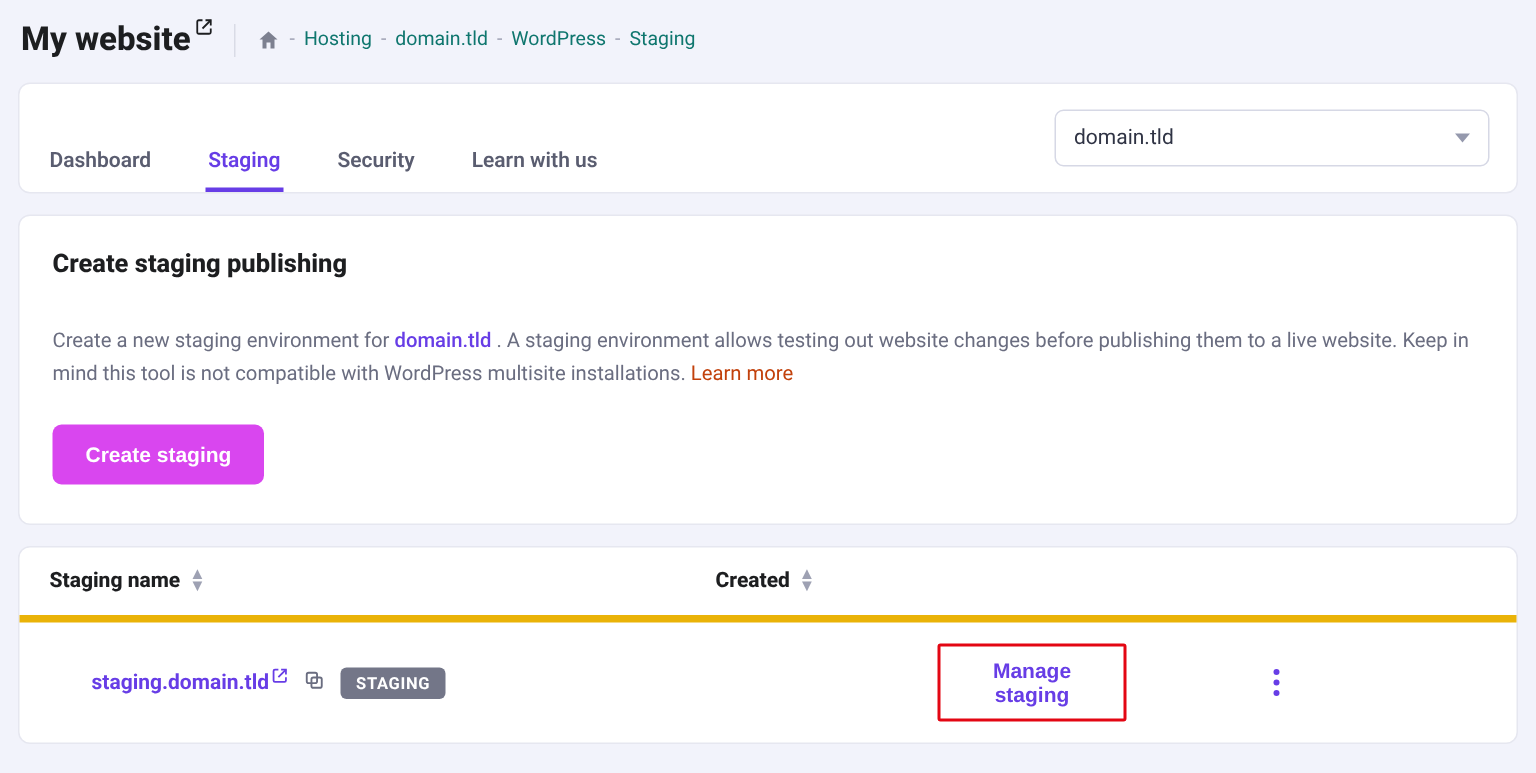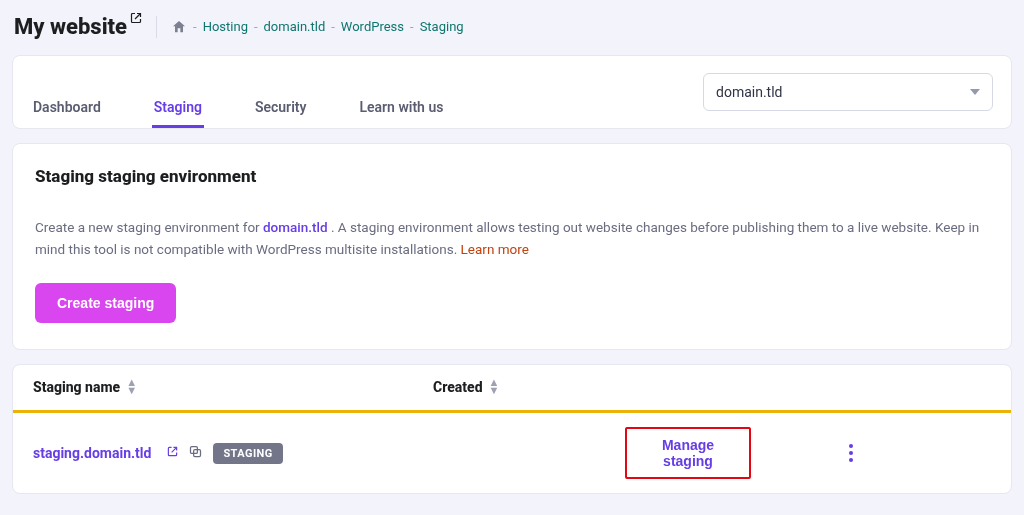--- a/index.html
+++ b/index.html
@@ -47,21 +47,21 @@
     border-radius:8px;
     margin: 6px 12px 14px 12px;
   }
 
   
   .tabs-card {
     display:flex; align-items:center; justify-content:space-between;
     padding: 14px 18px;
   }
   .tabs {
-    display:flex; align-items:flex-end; gap: 49px;
+    display:flex; align-items:flex-end; gap: 34px;
     height: 44px;
   }
   .tab {
     font-size: 14px; font-weight:600; color:#5a5d70;
     padding: 10px 2px; cursor:pointer;
     border-bottom: 3px solid transparent;
     margin-bottom:-14px; 
   }
   .tab.active {
     color:#673de6;
@@ -98,29 +98,30 @@
   
   .table-card { padding: 0; }
   .thead, .trow {
     display:grid;
     grid-template-columns: 400px 160px 1fr 200px 40px;
     align-items:center;
     padding: 14px 20px;
   }
   .thead {
     font-weight:800; font-size:14px; color:#1d1e20;
-    border-bottom:3px solid #eab308;
+    border-bottom:5px solid #eab308;
+    gap:44px;
   }
   .th { display:flex; align-items:center; gap:6px; }
   .sort-ico { color:#9ea1b3; font-size:11px; line-height:0.8; display:flex; flex-direction:column; }
   .trow {
     font-size:14px; color:#2f3344;
   }
   .cell-name { display:flex; align-items:center; gap:10px; }
-  .name-link { color:#673de6; font-weight:700; font-size:14px; cursor:pointer; display:flex; align-items:flex-end; gap:16px;}
+  .name-link { color:#673de6; font-weight:700; font-size:14px; cursor:pointer; display:flex; align-items:flex-start; gap:2px;margin-left:28px;}
   .name-link .ext-sup { color:#673de6; font-size:11px; }
   .copy-ico { color:#6a6d80; cursor:pointer; }
   .badge {
     background:#737688; color:#fff; font-size:11px; font-weight:700;
     letter-spacing:.04em; padding:4px 10px; border-radius:4px;
   }
   .cell-created { color:#2f3344; }
   .cell-action {
     justify-self:end;
   }
@@ -179,21 +180,21 @@
     <div class="tab">Learn with us</div>
   </div>
 
   <div class="domain-select">
     <span>domain.tld</span>
     <span class="caret-down"></span>
   </div>
 </div>
 
 <div class="card create-card">
-  <div class="create-title">Staging staging environment</div>
+  <div class="create-title">Create staging publishing</div>
 
   <p class="create-desc">
     <span>Create a new staging environment for </span><span class="inline-strong">domain.tld</span><span> . A staging environment allows testing out website changes before publishing them to a live website. Keep in mind this tool is not compatible with WordPress multisite installations. </span><span class="inline-link">Learn more</span>
   </p>
 
   <button class="btn-primary">Create staging</button>
 </div>
 
 <div class="card table-card">
 

